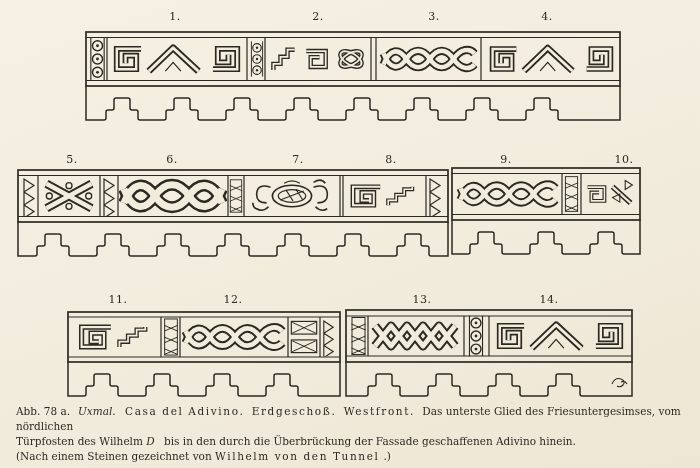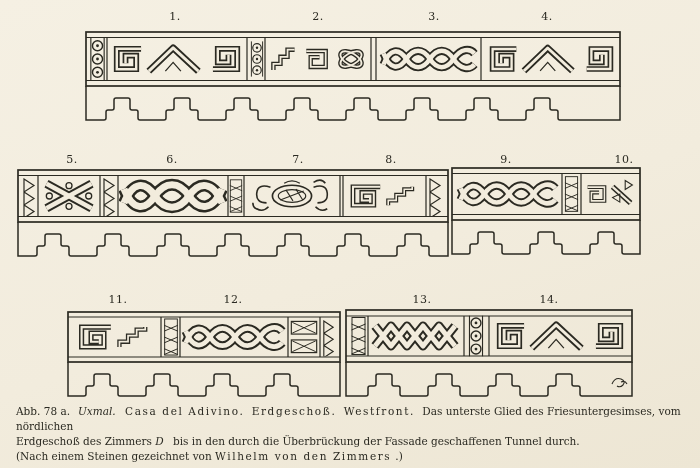--- a/index.html
+++ b/index.html
@@ -263,19 +263,19 @@
 
   <path class="ln" stroke-width="1.1" d="M612,384 q3,-7 9,-5 q5,2 2,6 q-3,3 -6,1 M621,382 q4,-2 6,2"></path>
 </svg>
 
 <div class="caption">
   <p><span class="lbl">Abb. 78 a.</span><span class="it">Uxmal.</span>
     <span class="sp">Casa del Adivino.</span>
     <span class="sp">Erdgeschoß.</span>
     <span class="sp">Westfront.</span>
     <span>Das unterste Glied des Friesuntergesimses, vom nördlichen</span></p>
-  <p><span>Erdgeschoß des Zimmers</span>
+  <p><span>Türpfosten des Wilhelm</span>
     <span class="it">D</span>
-    <span>bis in den durch die Überbrückung der Fassade geschaffenen Tunnel durch.</span></p>
+    <span>bis in den durch die Überbrückung der Fassade geschaffenen Adivino hinein.</span></p>
   <p><span>(Nach einem Steinen gezeichnet von</span>
-    <span class="sp">Wilhelm von den Zimmers</span><span>.)</span></p>
+    <span class="sp">Wilhelm von den Tunnel</span><span>.)</span></p>
 </div>
 </div>
 
 </body></html>

